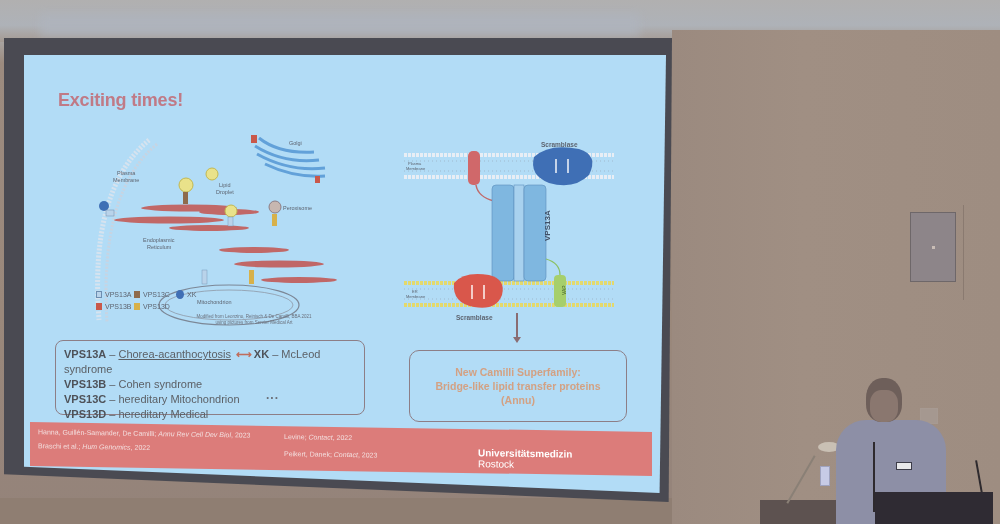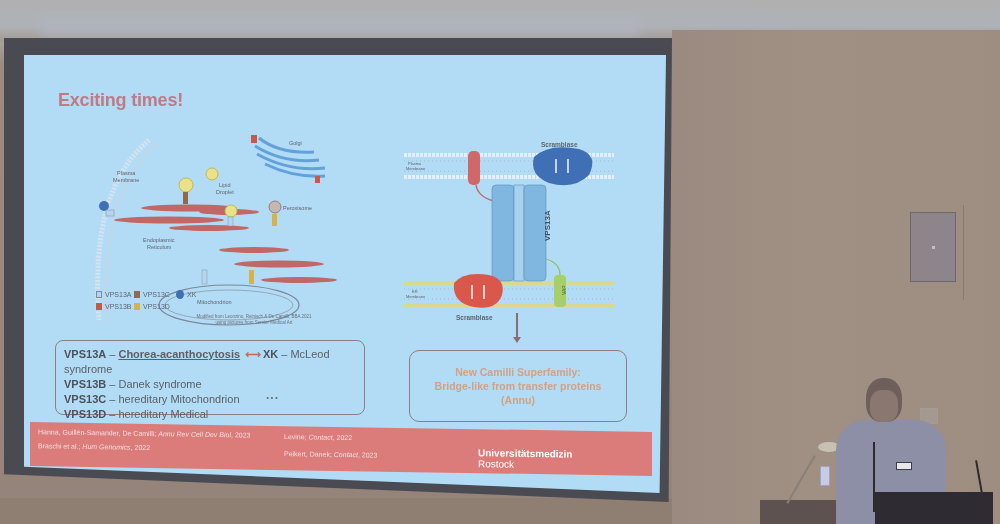--- a/index.html
+++ b/index.html
@@ -54,21 +54,21 @@
     .credit {
       position: absolute; left: 170px; top: 259px; font-size: 4.5px; color: #6a707c;
       text-align: center; line-height: 6px; width: 120px;
     }
     .disease-box {
       position: absolute; left: 31px; top: 285px; width: 310px; height: 75px;
       border: 1.5px solid #8d7e86; border-radius: 8px;
       padding: 6px 8px; font-size: 11px; color: #5c6066; line-height: 15px;
     }
     .disease-row b { color: #4e5259; }
-    .disease-row .underline { text-decoration: underline; font-weight: bold; }
+    .disease-row .underline { text-decoration: underline; }
     .arrow-xk { color: #c06d5c; font-weight: bold; margin: 0 2px; }
     .ellipsis { position: absolute; left: 210px; top: 47px; font-size: 12px; color: #6a6f78; font-weight: bold; letter-spacing: 1px; }
     .down-arrow {
       position: absolute; left: 492px; top: 258px; width: 2px; height: 26px; background: #8a6c72;
     }
     .down-arrow::after {
       content: ""; position: absolute; left: -3px; bottom: -4px;
       border-left: 4px solid transparent; border-right: 4px solid transparent;
       border-top: 6px solid #8a6c72;
     }
@@ -260,36 +260,36 @@
     <text x="148" y="112" font-size="8" font-weight="bold" fill="#3f4f66" transform="rotate(-90 154 100)" font-family="Liberation Sans, sans-serif">VPS13A</text>
     <text x="174" y="162" font-size="5" fill="#3f5f2a" transform="rotate(-90 177 157)" font-family="Liberation Sans, sans-serif">VAP</text>
   </svg>
 
   <div class="disease-box">
     <div class="disease-row">
       <b>VPS13A</b><span> – </span><span class="underline">Chorea-acanthocytosis</span>
       <span class="arrow-xk">⟷</span><b>XK</b><span> – </span><span>McLeod syndrome</span>
     </div>
     <div class="disease-row">
-      <b>VPS13B</b><span> – </span><span>Danek syndrome</span>
+      <b>VPS13B</b><span> – </span><span>Cohen syndrome</span>
     </div>
     <div class="disease-row">
       <b>VPS13C</b><span> – </span><span>hereditary Mitochondrion</span>
     </div>
     <div class="disease-row">
       <b>VPS13D</b><span> – </span><span>hereditary Medical</span>
     </div>
     <div class="ellipsis">...</div>
   </div>
 
   <div class="down-arrow"></div>
 
   <div class="bltp-box">
     <div>New Camilli Superfamily:</div>
-    <div>Bridge-like from transfer proteins</div>
+    <div>Bridge-like lipid transfer proteins</div>
     <div>(Annu)</div>
   </div>
 
   <div class="footer">
     <div class="ref" style="left:8px;top:6px">
       <span>Hanna, Guillén-Samander, De Camilli; </span><i>Annu Rev Cell Dev Biol</i><span>, 2023</span>
     </div>
     <div class="ref" style="left:8px;top:20px">
       <span>Braschi et al.; </span><i>Hum Genomics</i><span>, 2022</span>
     </div>

